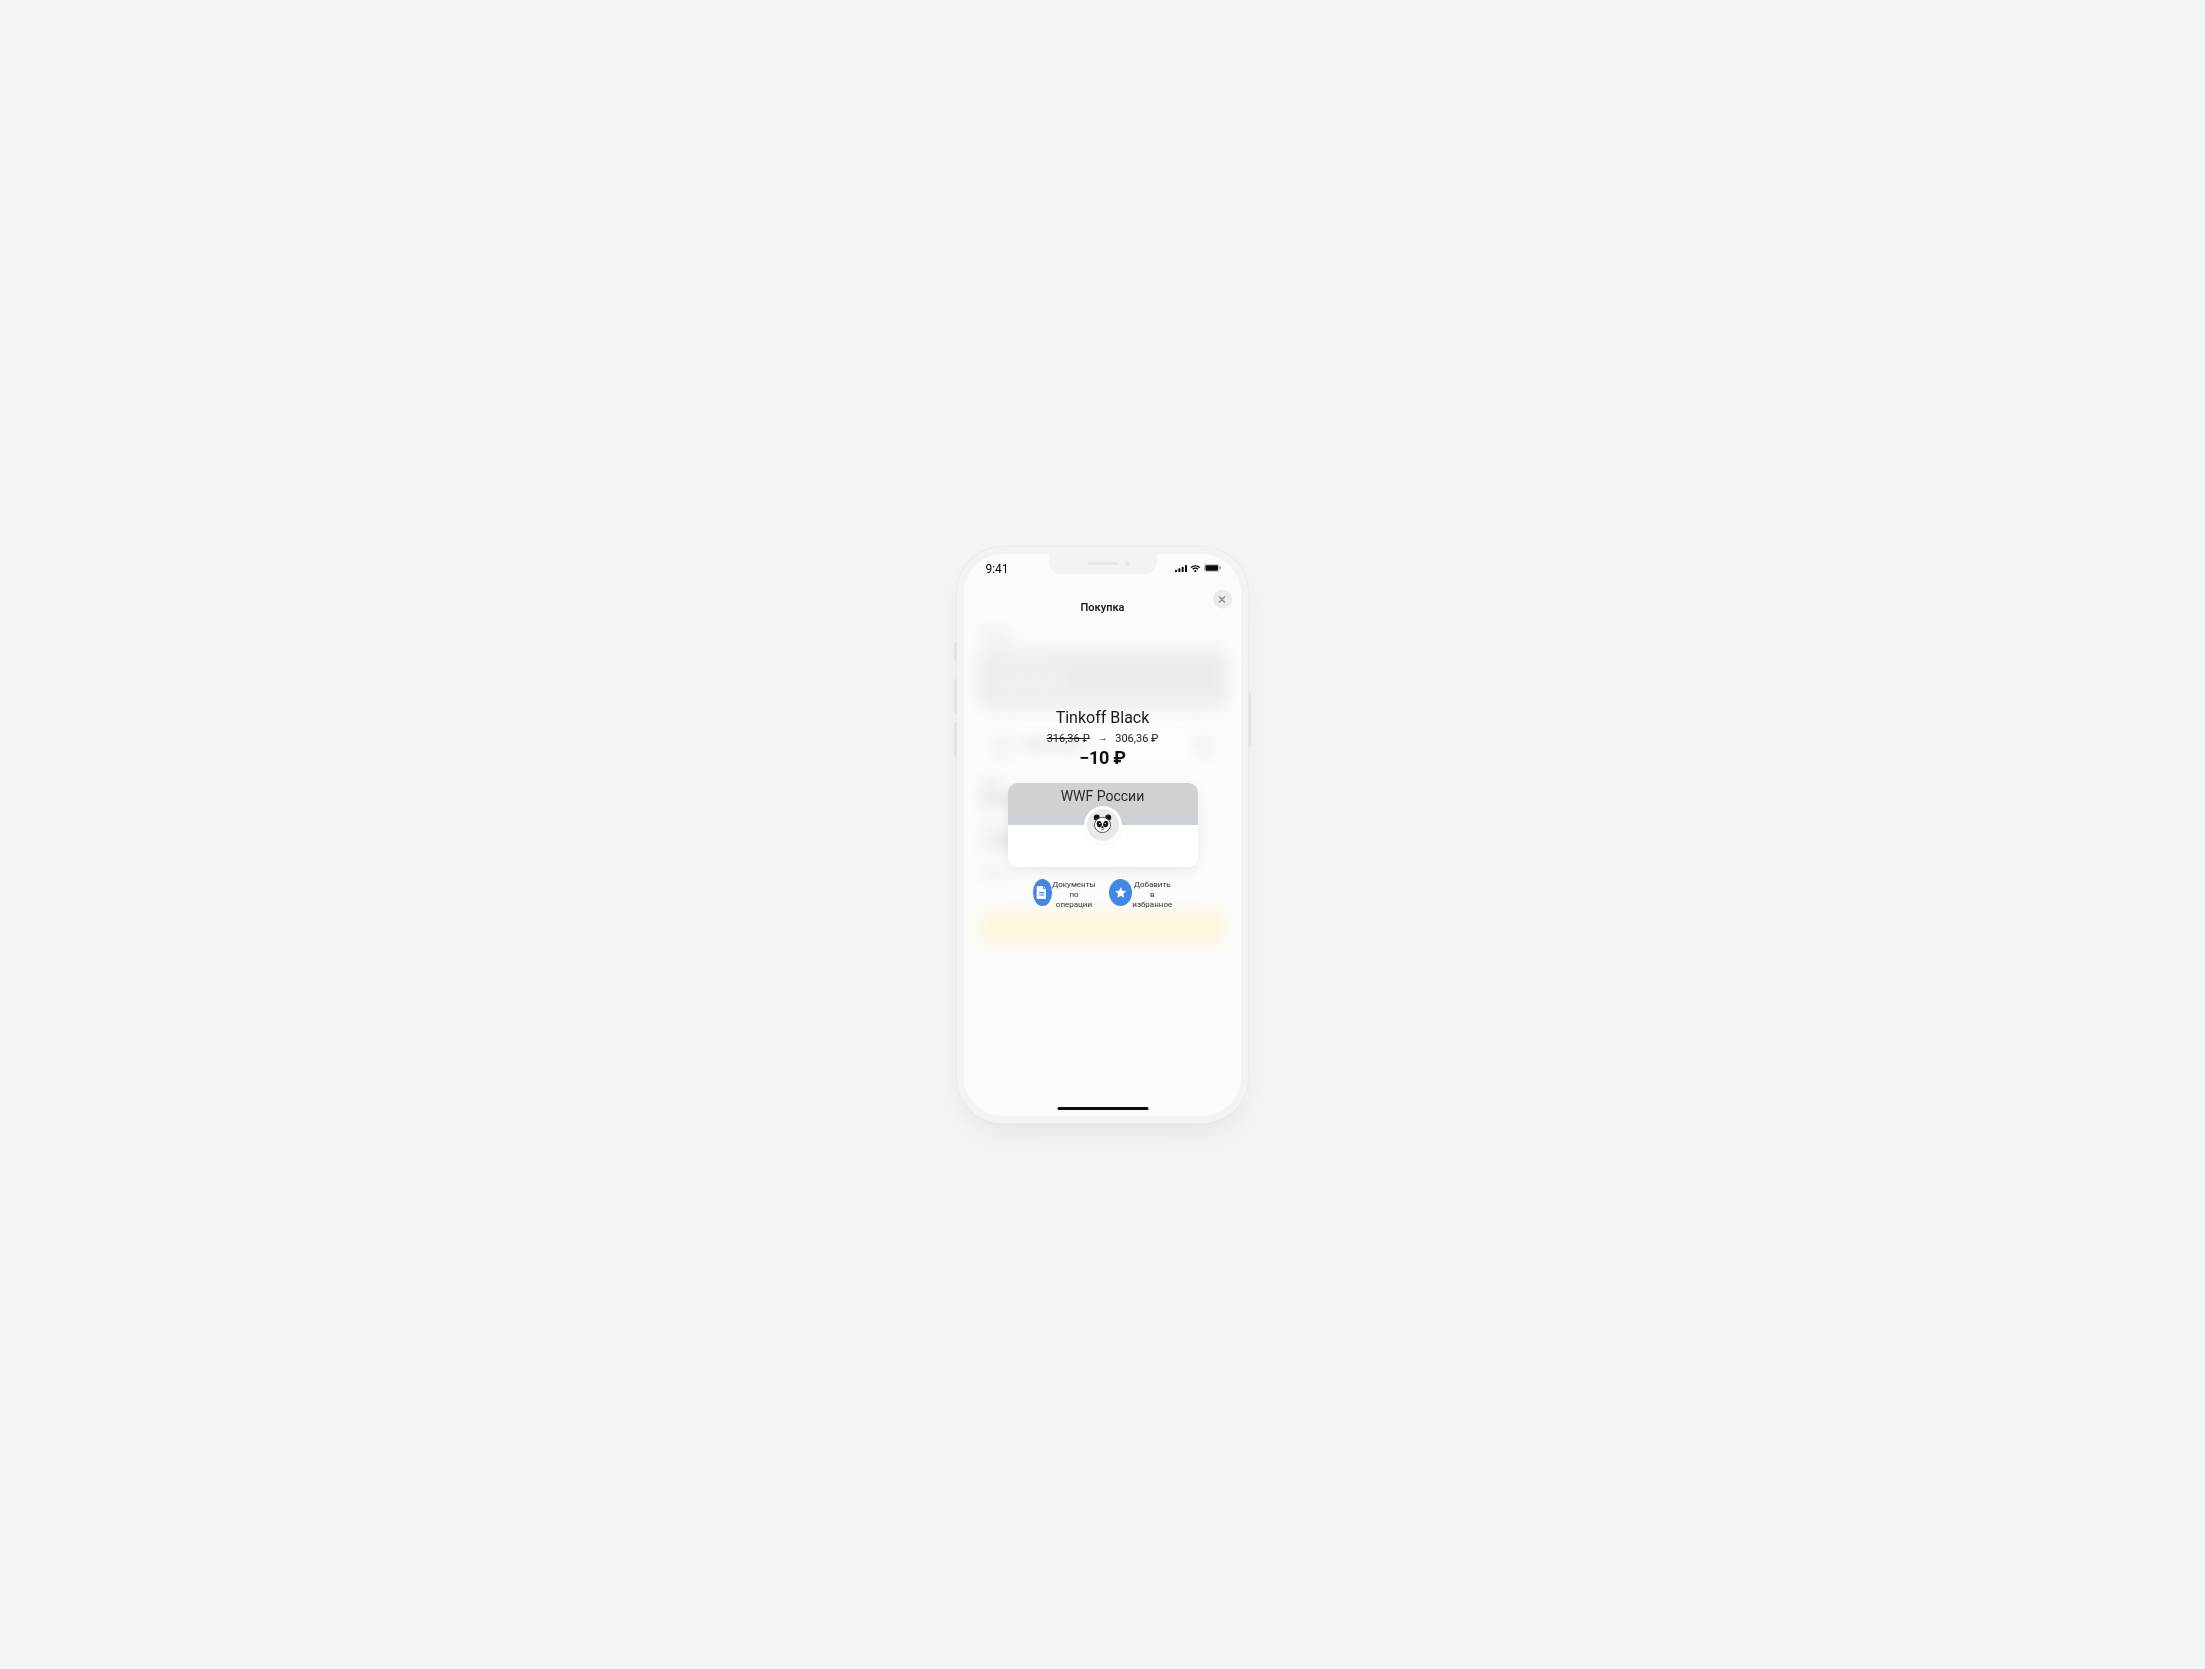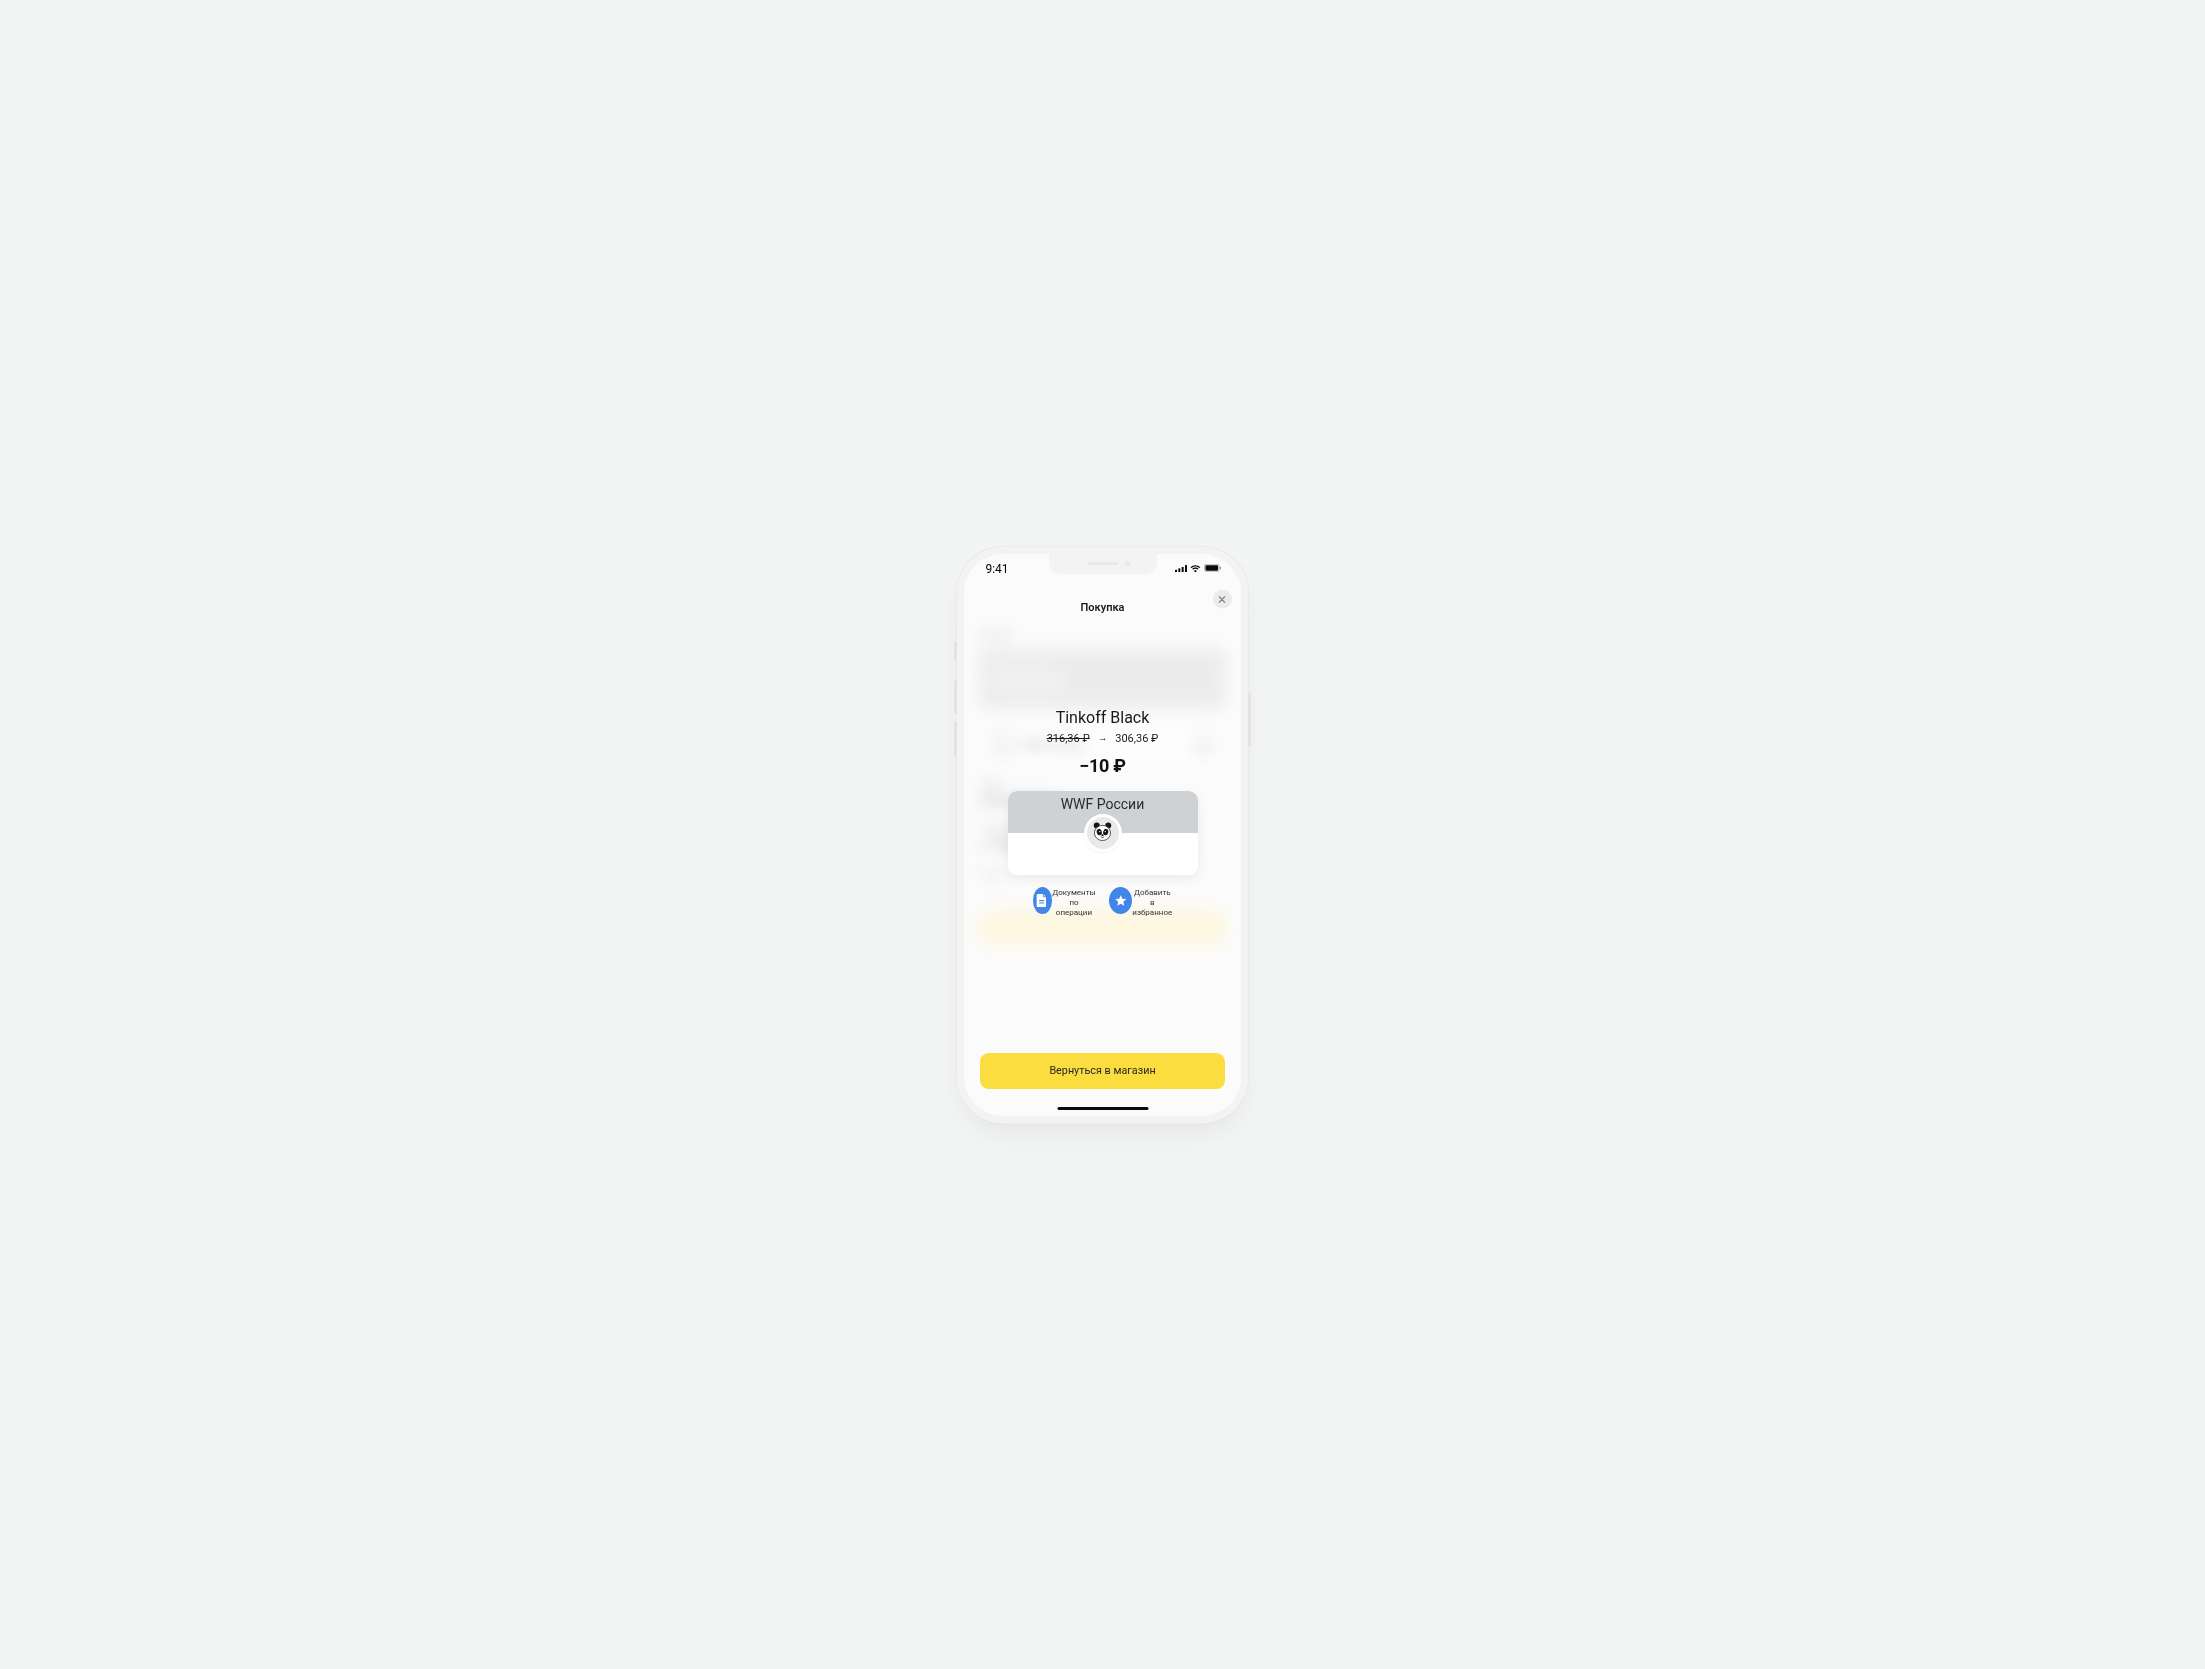--- a/index.html
+++ b/index.html
@@ -222,21 +222,21 @@
       color: #1a1a1a;
       font-weight: 400;
       margin-bottom: 5.4px;
     }
     .balance-line {
       display: flex;
       align-items: flex-start;
       gap: 8px;
       font-size: 11px;
       color: #1a1a1a;
-      margin-bottom: 10px;
+      margin-bottom: 2px;
     }
     .balance-before {
       text-decoration: line-through;
       text-decoration-thickness: 0.9px;
     }
     .balance-arrow {
       font-size: 9.5px;
       color: #1a1a1a;
     }
     .delta {
@@ -502,25 +502,20 @@
                 </svg>
               </div>
               <div class="action-label">
                 <span>Добавить в</span><br>
                 <span>избранное</span>
               </div>
             </button>
           </div>
         </div>
 
-        <div class="bottom-area">
-          <button class="primary-btn">
-            <span>Вернуться в магазин</span>
-          </button>
-        </div>
 
       </div>
 
       <div class="home-indicator"></div>
 
     </div>
   </div>
 </div>
 
 

